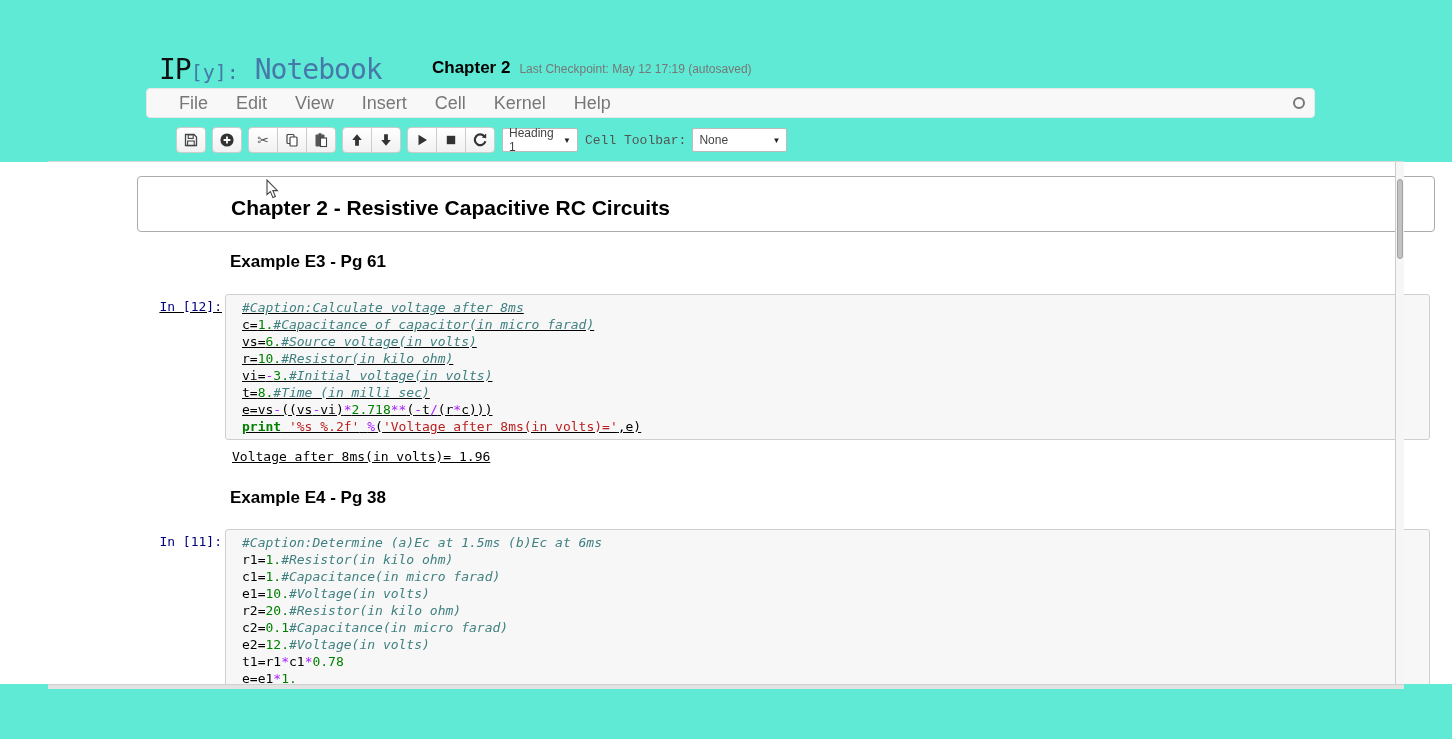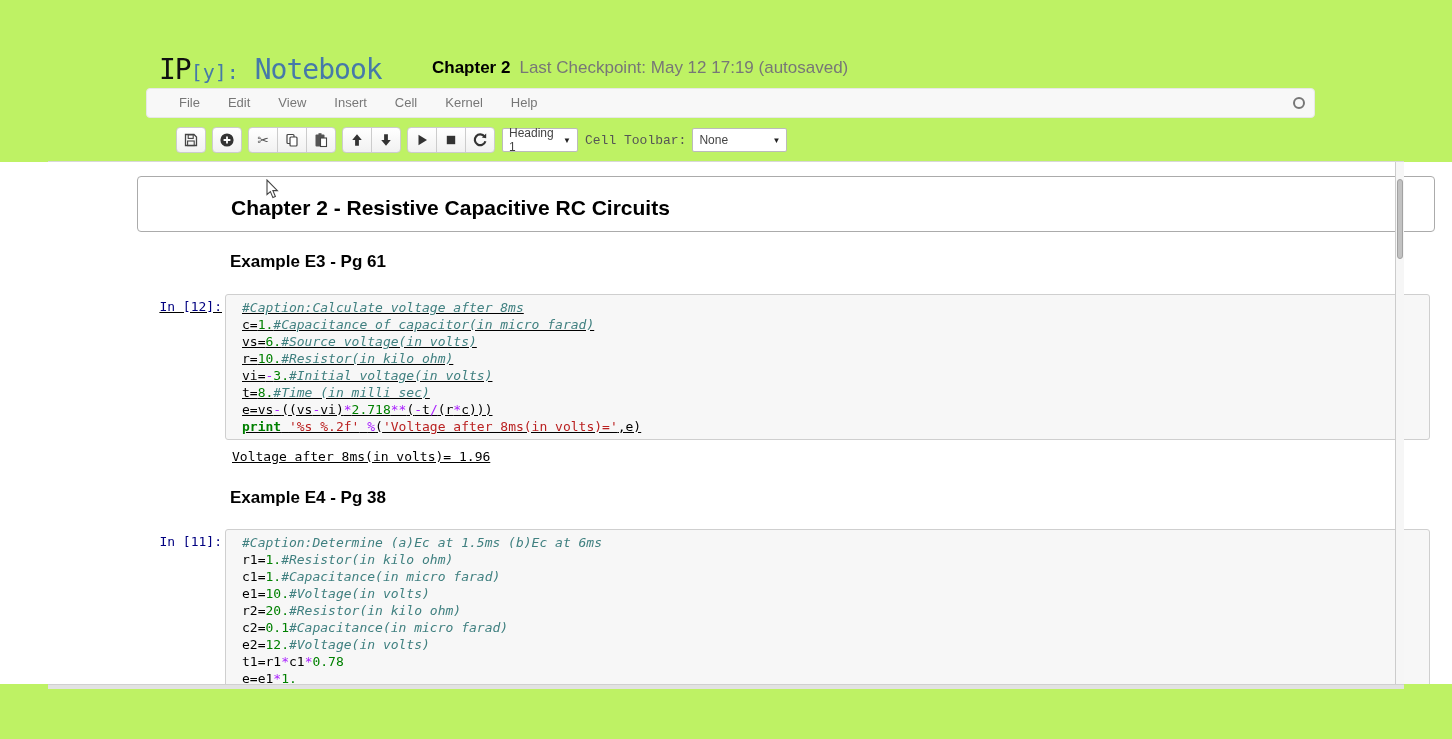--- a/index.html
+++ b/index.html
@@ -1,34 +1,34 @@
 <!DOCTYPE html>
 <html><head>
 <meta charset="utf-8">
 <style>
   * { margin:0; padding:0; box-sizing:border-box; }
   html,body { background:#fff; }
-  .screen { position:relative; width:1452px; height:739px; background:#bef264; overflow:hidden;
+  .screen { position:relative; width:1452px; height:739px; background:#5eead4; overflow:hidden;
             font-family:"Liberation Sans", sans-serif; }
 
   
   .logo { position:absolute; left:159px; top:53px; font-family:"DejaVu Sans Mono", monospace;
           white-space:nowrap; cursor:pointer; }
   .logo-ip { font-size:28px; color:#111; letter-spacing:-1px; }
   .logo-y  { font-size:20px; color:#4679A9; }
   .logo-nb { font-size:28px; color:#4679A9; letter-spacing:-1px; }
   .title-area { position:absolute; left:432px; top:58px; display:flex; align-items:baseline; white-space:nowrap; }
   .nb-title { font-size:17px; font-weight:bold; color:#000; }
-  .checkpoint { font-size:17px; color:#777; margin-left:9px; }
+  .checkpoint { font-size:12px; color:#777; margin-left:9px; }
 
   
   .menubar { position:absolute; left:146px; top:88px; width:1169px; height:30px;
              background:#f8f8f8; border:1px solid #e7e7e7; border-radius:4px; }
   .menubar ul { list-style:none; display:flex; padding-left:18px; }
-  .menubar li { font-size:13px; color:#777; padding:0 14px; line-height:28px; cursor:pointer; }
+  .menubar li { font-size:18px; color:#777; padding:0 14px; line-height:28px; cursor:pointer; }
   .kernel-circle { position:absolute; right:9px; top:8px; width:12px; height:12px;
                    border:2px solid #777; border-radius:50%; background:transparent; }
 
   
   .toolbar { position:absolute; left:176px; top:127px; display:flex; align-items:center; gap:6px; }
   .btn-group { display:flex; }
   .tb { width:30px; height:26px; background:linear-gradient(#ffffff,#f1f1f1);
         border:1px solid #cccccc; border-radius:4px; display:flex; align-items:center;
         justify-content:center; padding:0; cursor:pointer; }
   .btn-group .tb { border-radius:0; }

